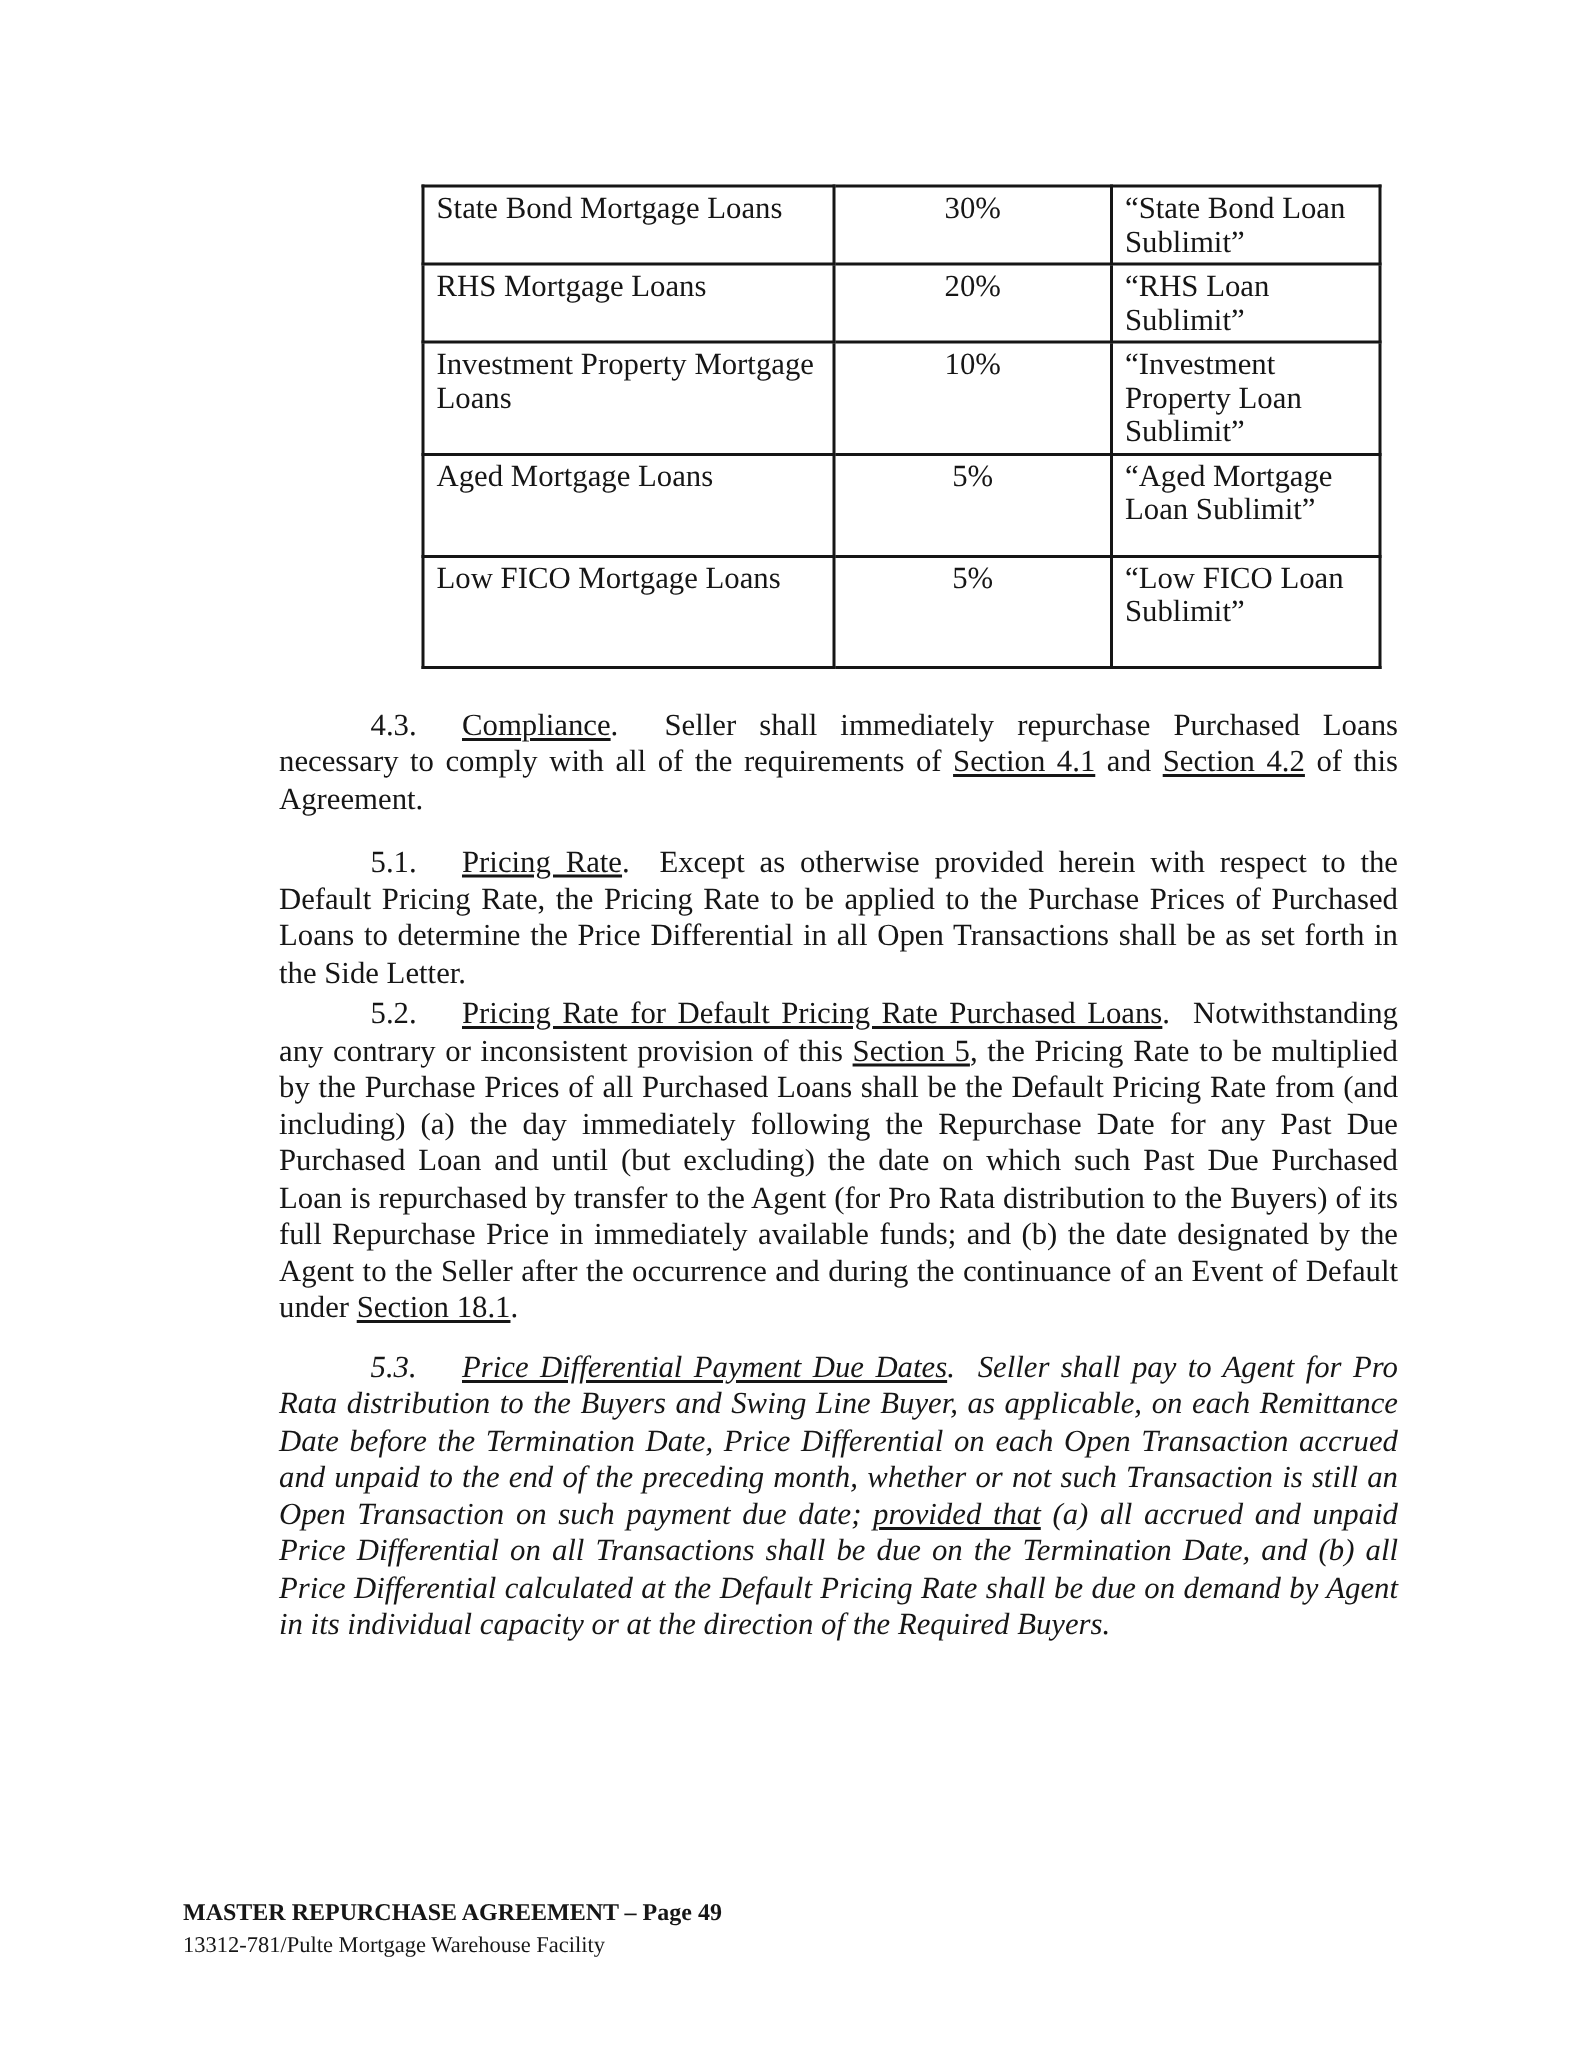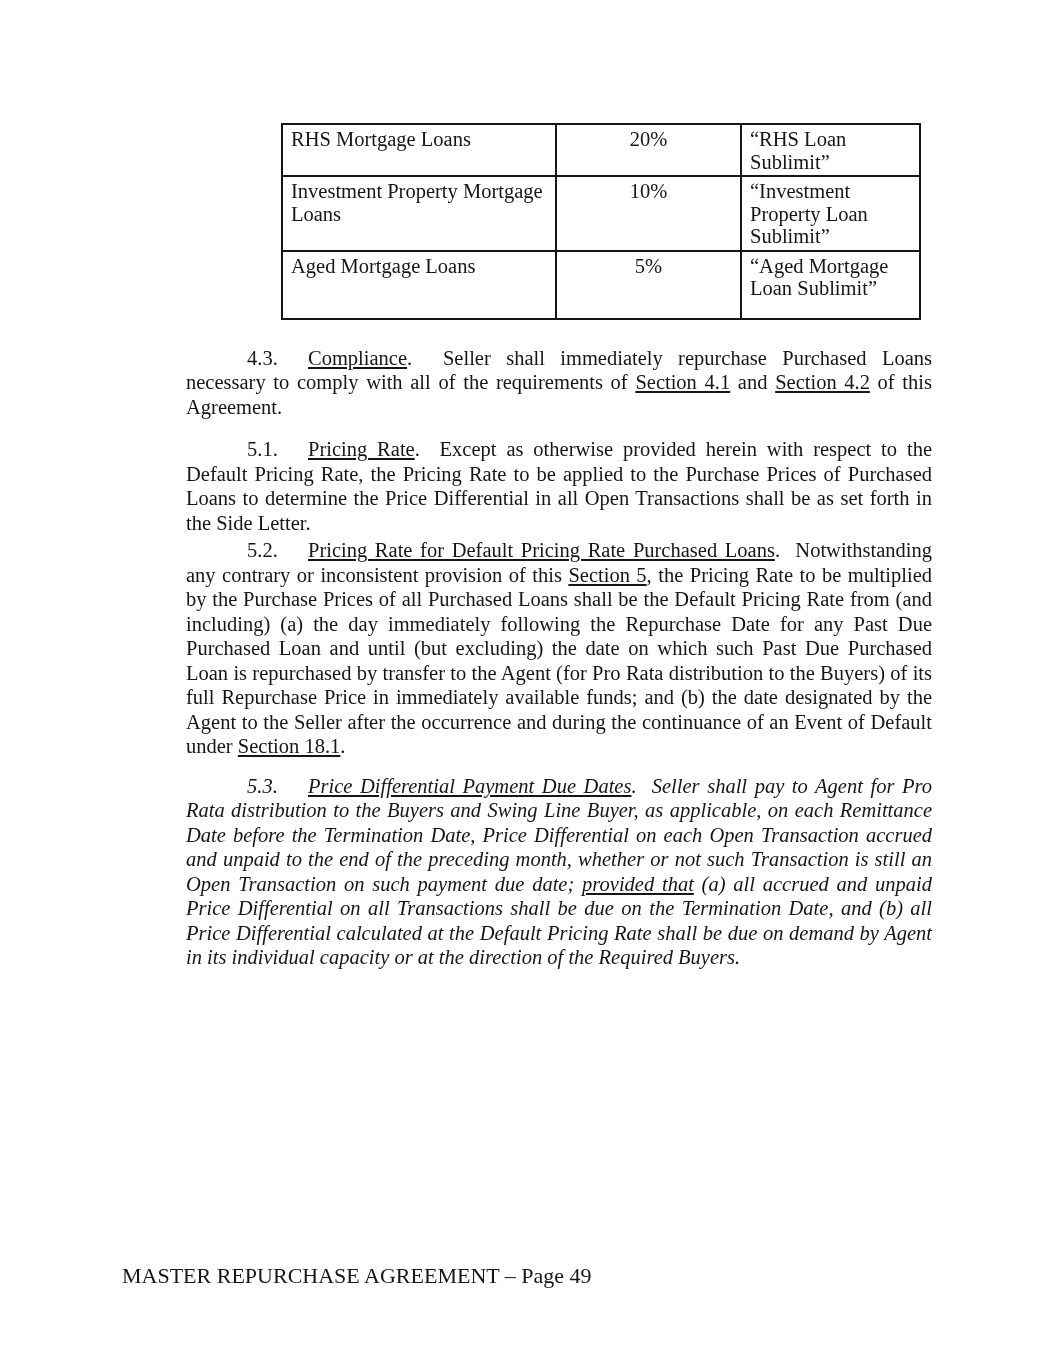--- a/index.html
+++ b/index.html
@@ -57,61 +57,72 @@
   .hlabel { display: inline-block; width: 127px; }
   p.p51 { margin-top: 18px; }
   p.p52 { margin-top: 3px; }
   p.p53 { margin-top: 15px; font-style: italic; }
   .footer {
     position: absolute;
     left: 122px;
     top: 1264px;
     width: 860px;
   }
-  .footer .line1 { font-size: 22px; line-height: 24px; }
+  .footer .line1 { font-size: 16px; line-height: 24px; font-weight: bold; }
   .footer .line2 { font-size: 15px; line-height: 18px; }
 </style>
 </head>
 <body>
 
 <div class="page">
   <div class="content">
 
     <table class="sublimit">
       <colgroup>
         <col style="width:274px">
         <col style="width:185px">
         <col style="width:179px">
       </colgroup>
       <tbody>
+        <tr class="r1">
+          <td>State Bond Mortgage Loans</td>
+          <td class="pct">30%</td>
+          <td>“State Bond Loan Sublimit”</td>
+        </tr>
         <tr class="r2">
           <td>RHS Mortgage Loans</td>
           <td class="pct">20%</td>
           <td>“RHS Loan Sublimit”</td>
         </tr>
         <tr class="r3">
           <td>Investment Property Mortgage Loans</td>
           <td class="pct">10%</td>
           <td>“Investment Property Loan Sublimit”</td>
         </tr>
         <tr class="r4">
           <td>Aged Mortgage Loans</td>
           <td class="pct">5%</td>
           <td>“Aged Mortgage Loan Sublimit”</td>
+        </tr>
+        <tr class="r5">
+          <td>Low FICO Mortgage Loans</td>
+          <td class="pct">5%</td>
+          <td>“Low FICO Loan Sublimit”</td>
         </tr>
       </tbody>
     </table>
 
     <p class="body p43"><span class="pnum">4.3.</span><span><span class="u">Compliance</span><span>.&nbsp; Seller shall immediately repurchase Purchased Loans necessary to comply with all of the requirements of </span><span class="u">Section 4.1</span><span> and </span><span class="u">Section 4.2</span><span> of this Agreement.</span></span></p>
 
 
     <p class="body p51"><span class="pnum">5.1.</span><span><span class="u">Pricing Rate</span><span>.&nbsp; Except as otherwise provided herein with respect to the Default Pricing Rate, the Pricing Rate to be applied to the Purchase Prices of Purchased Loans to determine the Price Differential in all Open Transactions shall be as set forth in the Side Letter.</span></span></p>
 
     <p class="body p52"><span class="pnum">5.2.</span><span><span class="u">Pricing Rate for Default Pricing Rate Purchased Loans</span><span>.&nbsp; Notwithstanding any contrary or inconsistent provision of this </span><span class="u">Section 5</span><span>, the Pricing Rate to be multiplied by the Purchase Prices of all Purchased Loans shall be the Default Pricing Rate from (and including) (a)&nbsp;the day immediately following the Repurchase Date for any Past Due Purchased Loan and until (but excluding) the date on which such Past Due Purchased Loan is repurchased by transfer to the Agent (for Pro Rata distribution to the Buyers) of its full Repurchase Price in immediately available funds; and (b) the date designated by the Agent to the Seller after the occurrence and during the continuance of an Event of Default under </span><span class="u">Section 18.1</span><span>.</span></span></p>
 
     <p class="body p53"><span class="pnum">5.3.</span><span><span class="u">Price Differential Payment Due Dates</span><span>.&nbsp; Seller shall pay to Agent for Pro Rata distribution to the Buyers and Swing Line Buyer, as applicable, on each Remittance Date before the Termination Date, Price Differential on each Open Transaction accrued and unpaid to the end of the preceding month, whether or not such Transaction is still an Open Transaction on such payment due date; </span><span class="u">provided that</span><span> (a) all accrued and unpaid Price Differential on all Transactions shall be due on the Termination Date, and (b)&nbsp;all Price Differential calculated at the Default Pricing Rate shall be due on demand by Agent in its individual capacity or at the direction of the Required Buyers.</span></span></p>
 
   </div>
 
   <div class="footer">
     <div class="line1">MASTER REPURCHASE AGREEMENT – Page 49</div>
+    <div class="line2">13312-781/Pulte Mortgage Warehouse Facility</div>
   </div>
 </div>
 
 </body></html>

